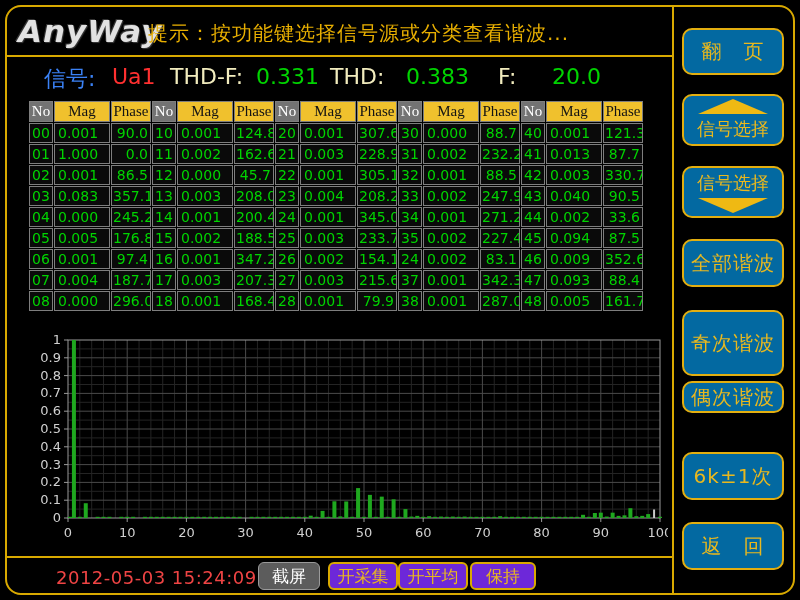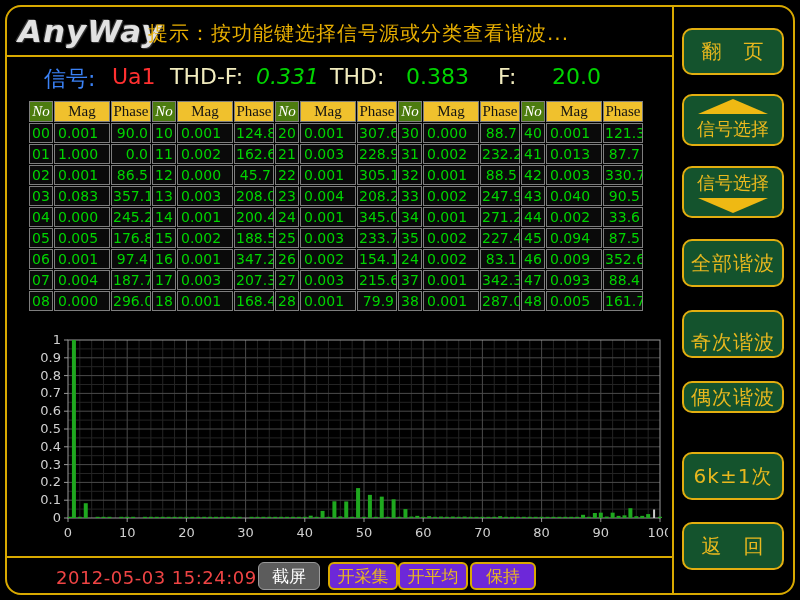--- a/index.html
+++ b/index.html
@@ -48,33 +48,33 @@
     background:#000;
   }
   table.harm th,table.harm td{
     box-sizing:border-box;border:1px solid #7e7e7e;
     overflow:hidden;white-space:nowrap;
   }
   table.harm th{
     height:20px;font-size:15px;font-weight:normal;
     font-family:"Liberation Serif","DejaVu Serif",serif;
   }
-  th.hno{background:#4d7c0f;color:#fff;font-style:italic;}
+  th.hno{background:#737373;color:#fff;}
   th.hgold{background:#f0c12d;color:#141414;}
   table.harm td{height:19px;color:#00d400;font-size:14px;background:#0a0a0a;}
   td.cno{text-align:center;}
   td.cmag{text-align:left;padding-left:3px;}
   td.cphase{text-align:right;padding-right:2px;}
   
   .chart-wrap{position:absolute;left:28px;top:334px;width:640px;height:210px;}
   
   .side-btn{
     position:absolute;left:682px;width:102px;
     box-sizing:border-box;border:2px solid #e2ae10;border-radius:10px;
-    background:#14532d;color:#e9b81e;
+    background:#0369a1;color:#e9b81e;
     display:flex;flex-direction:column;align-items:center;justify-content:center;
     font-size:20px;letter-spacing:1px;cursor:pointer;
   }
   .side-btn .lbl-small{font-size:18px;letter-spacing:0;}
   .tri-up{width:0;height:0;border-left:35px solid transparent;border-right:35px solid transparent;border-bottom:15px solid #efb913;margin-bottom:3px;}
   .tri-down{width:0;height:0;border-left:35px solid transparent;border-right:35px solid transparent;border-top:15px solid #efb913;margin-top:3px;}
   
   .timestamp{
     position:absolute;left:56px;top:567px;
     font-size:18px;color:#ef4444;letter-spacing:0.5px;
@@ -94,21 +94,21 @@
 <div class="vdivider"></div>
 <div class="top-divider"></div>
 <div class="bottom-divider"></div>
 
 <div class="logo">AnyWay</div>
 <div class="hint">提示：按功能键选择信号源或分类查看谐波...</div>
 
 <span class="sig sig-label" style="left:36px;">信号:</span>
 <span class="sig sig-red" style="left:112px;">Ua1</span>
 <span class="sig sig-cream" style="left:170px;">THD-F:</span>
-<span class="sig sig-green" style="left:256px;font-style:italic;">0.331</span>
+<span class="sig sig-green" style="left:256px;">0.331</span>
 <span class="sig sig-cream" style="left:330px;">THD:</span>
 <span class="sig sig-green" style="left:406px;">0.383</span>
 <span class="sig sig-cream" style="left:498px;">F:</span>
 <span class="sig sig-green" style="left:552px;">20.0</span>
 
 <table class="harm">
   <colgroup id="harm-cols">
       <col style="width: 24px;">
       <col style="width: 56px;">
       <col style="width: 40px;">
@@ -526,21 +526,21 @@
       <div class="tri-up"></div>
       <span class="lbl-small">信号选择</span>
     </div>
     <div class="side-btn" style="top: 166px; height: 52px;">
       <span class="lbl-small">信号选择</span>
       <div class="tri-down"></div>
     </div>
     <div class="side-btn" style="top: 239px; height: 48px; align-items: center;">
       <span>全部谐波</span>
     </div>
-    <div class="side-btn" style="top: 310px; height: 48px; justify-content: flex-end;">
+    <div class="side-btn" style="top: 310px; height: 66px;">
       <span>奇次谐波</span>
     </div>
     <div class="side-btn" style="top: 381px; height: 32px;">
       <span>偶次谐波</span>
     </div>
     <div class="side-btn" style="top: 452px; height: 48px;">
       <span>6k±1次</span>
     </div>
     <div class="side-btn" style="top: 522px; height: 48px;">
       <span>返　回</span>

